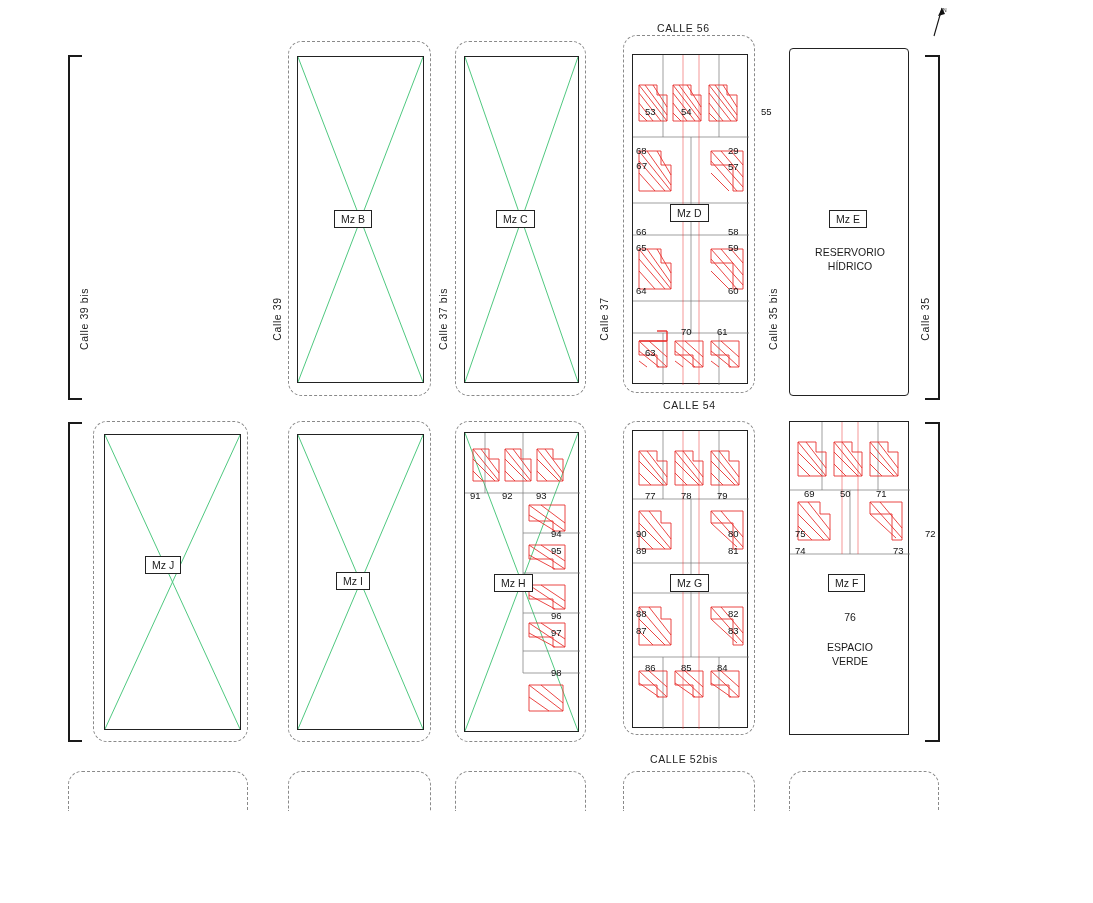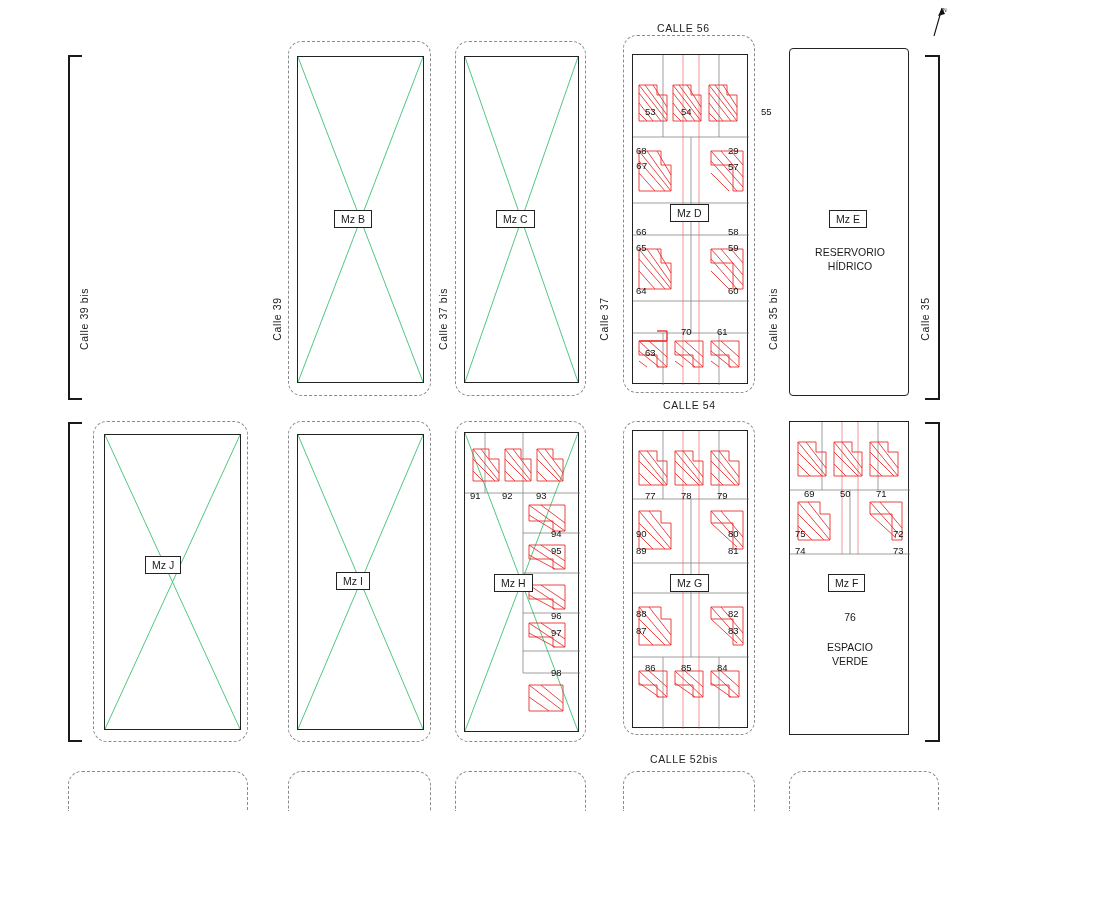--- a/index.html
+++ b/index.html
@@ -352,21 +352,21 @@
         <line x1="52" y1="0" x2="52" y2="132"></line>
         <line x1="68" y1="0" x2="68" y2="132"></line>
       </g>
     </svg>
     <div class="mz-label" style="left:38px;top:152px;">Mz F</div>
     <div class="pnum" style="left:14px;top:66px;">69</div>
     <div class="pnum" style="left:50px;top:66px;">50</div>
     <div class="pnum" style="left:86px;top:66px;">71</div>
     <div class="pnum" style="left:5px;top:106px;">75</div>
     <div class="pnum" style="left:5px;top:123px;">74</div>
-    <div class="pnum" style="left:103px;top:106px;">72</div>
+    <div class="pnum" style="left:103px;top:106px;padding-left:32px;">72</div>
     <div class="pnum" style="left:103px;top:123px;">73</div>
     <div class="blk-text" style="left:0;top:188px;width:120px;">
       <div>76</div>
     </div>
     <div class="blk-text" style="left:0;top:218px;width:120px;">
       <div>ESPACIO</div>
       <div>VERDE</div>
     </div>
   </div>
 

